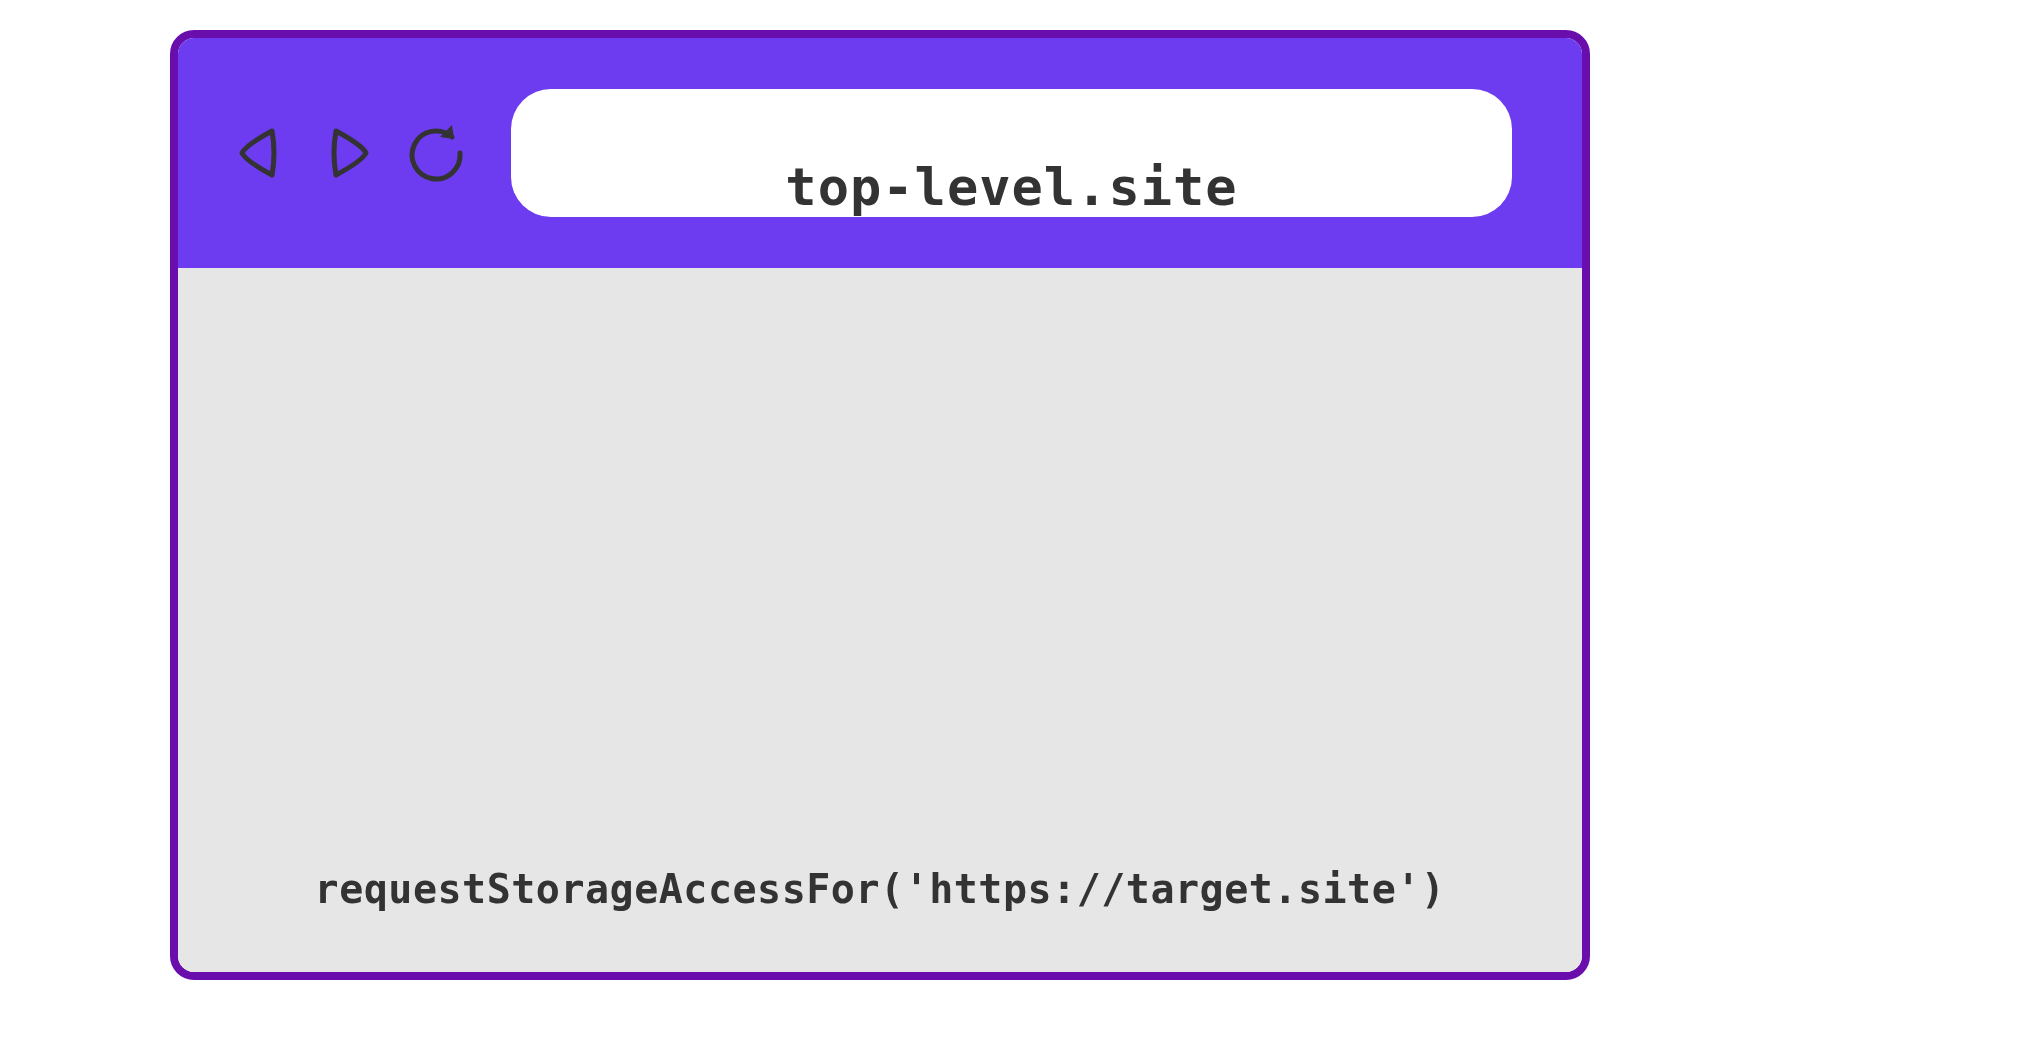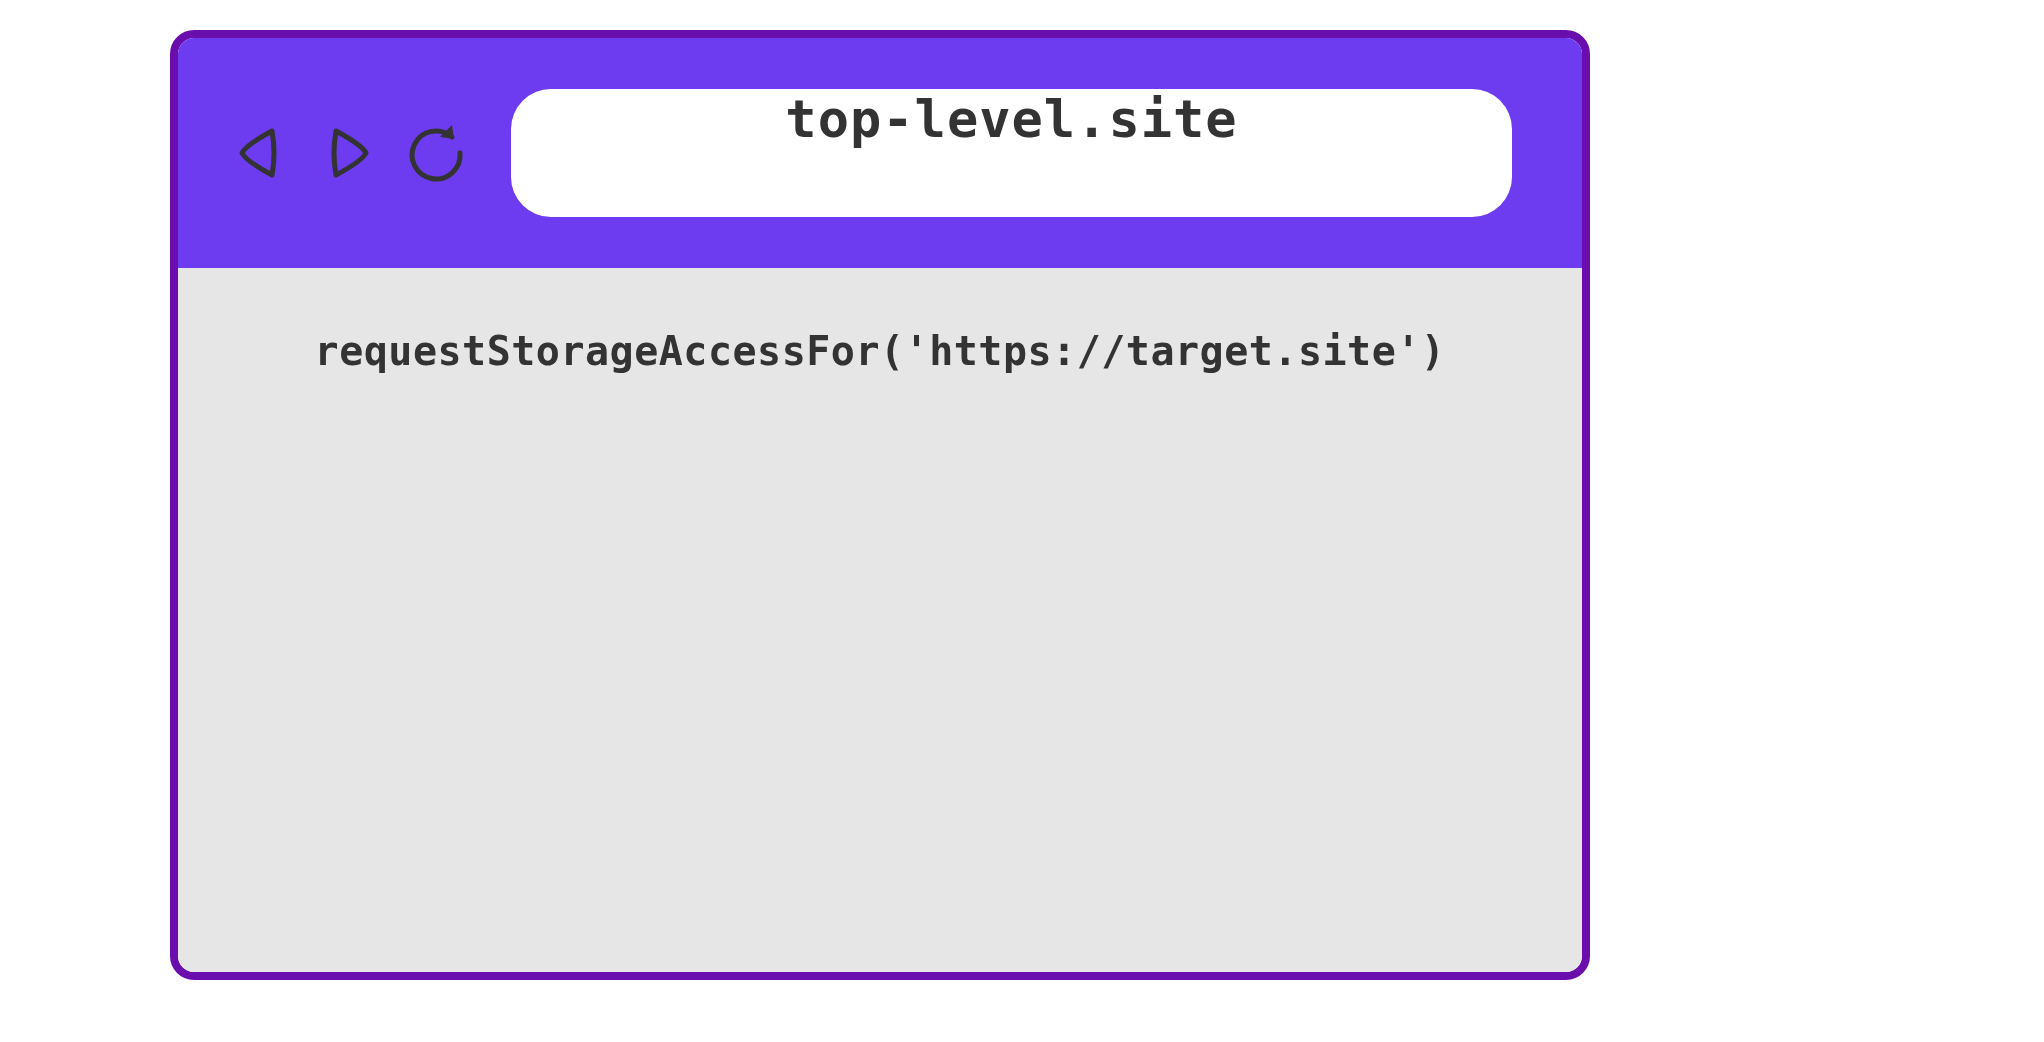--- a/index.html
+++ b/index.html
@@ -48,37 +48,37 @@
     fill: none;
     stroke-linecap: round;
     stroke-linejoin: round;
   }
   .address-bar {
     flex: 1;
     background: #ffffff;
     border-radius: 40px;
     height: 128px;
     display: flex;
-    align-items: flex-start;
+    align-items: flex-end;
     justify-content: center;
     margin-left: 13px;
     margin-right: 20px;
   }
   .address-bar span {
     font-family: ui-monospace, "SFMono-Regular", "Menlo", "Consolas", monospace;
     font-size: 52px;
     font-weight: 600;
     color: #333;
     letter-spacing: 1px;
   }
   .content-area {
     flex: 1;
     background: #e6e6e6;
     display: flex;
-    align-items: flex-start;
+    align-items: flex-end;
     justify-content: center;
     padding: 60px;
   }
   .code-text {
     font-family: ui-monospace, "SFMono-Regular", "Menlo", "Consolas", monospace;
     font-size: 40px;
     font-weight: 600;
     color: #333;
     letter-spacing: 0.5px;
   }

